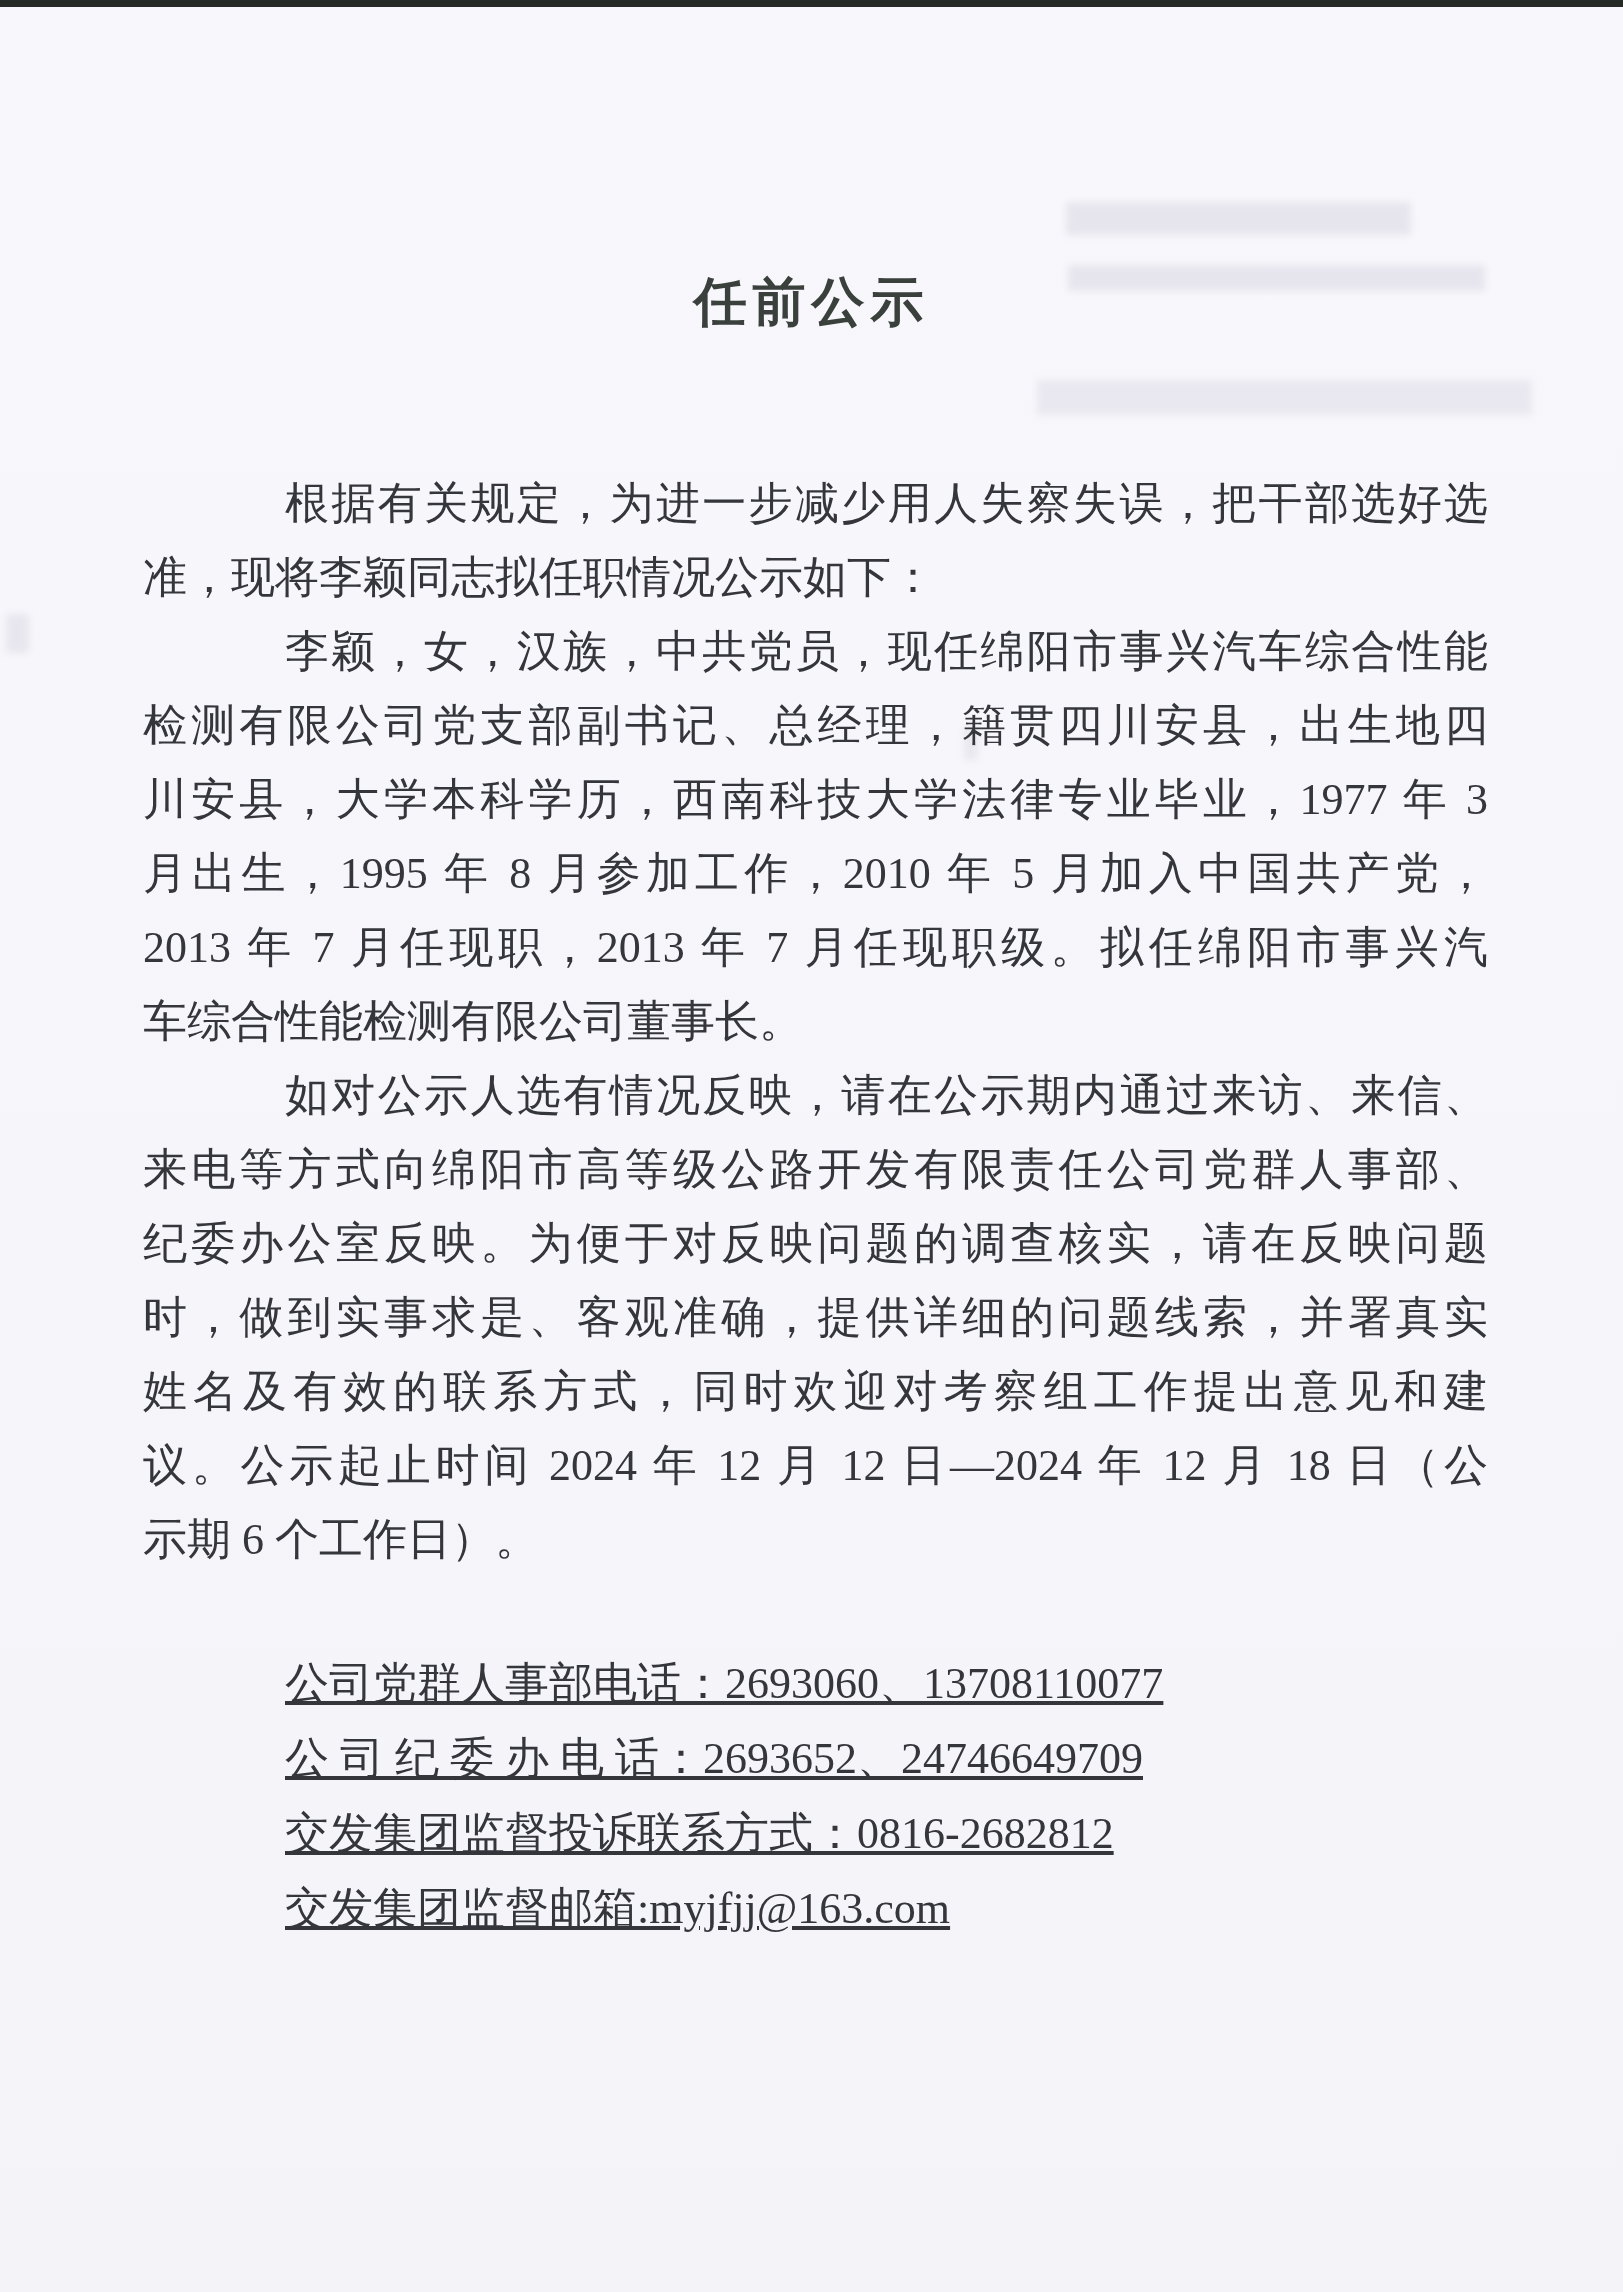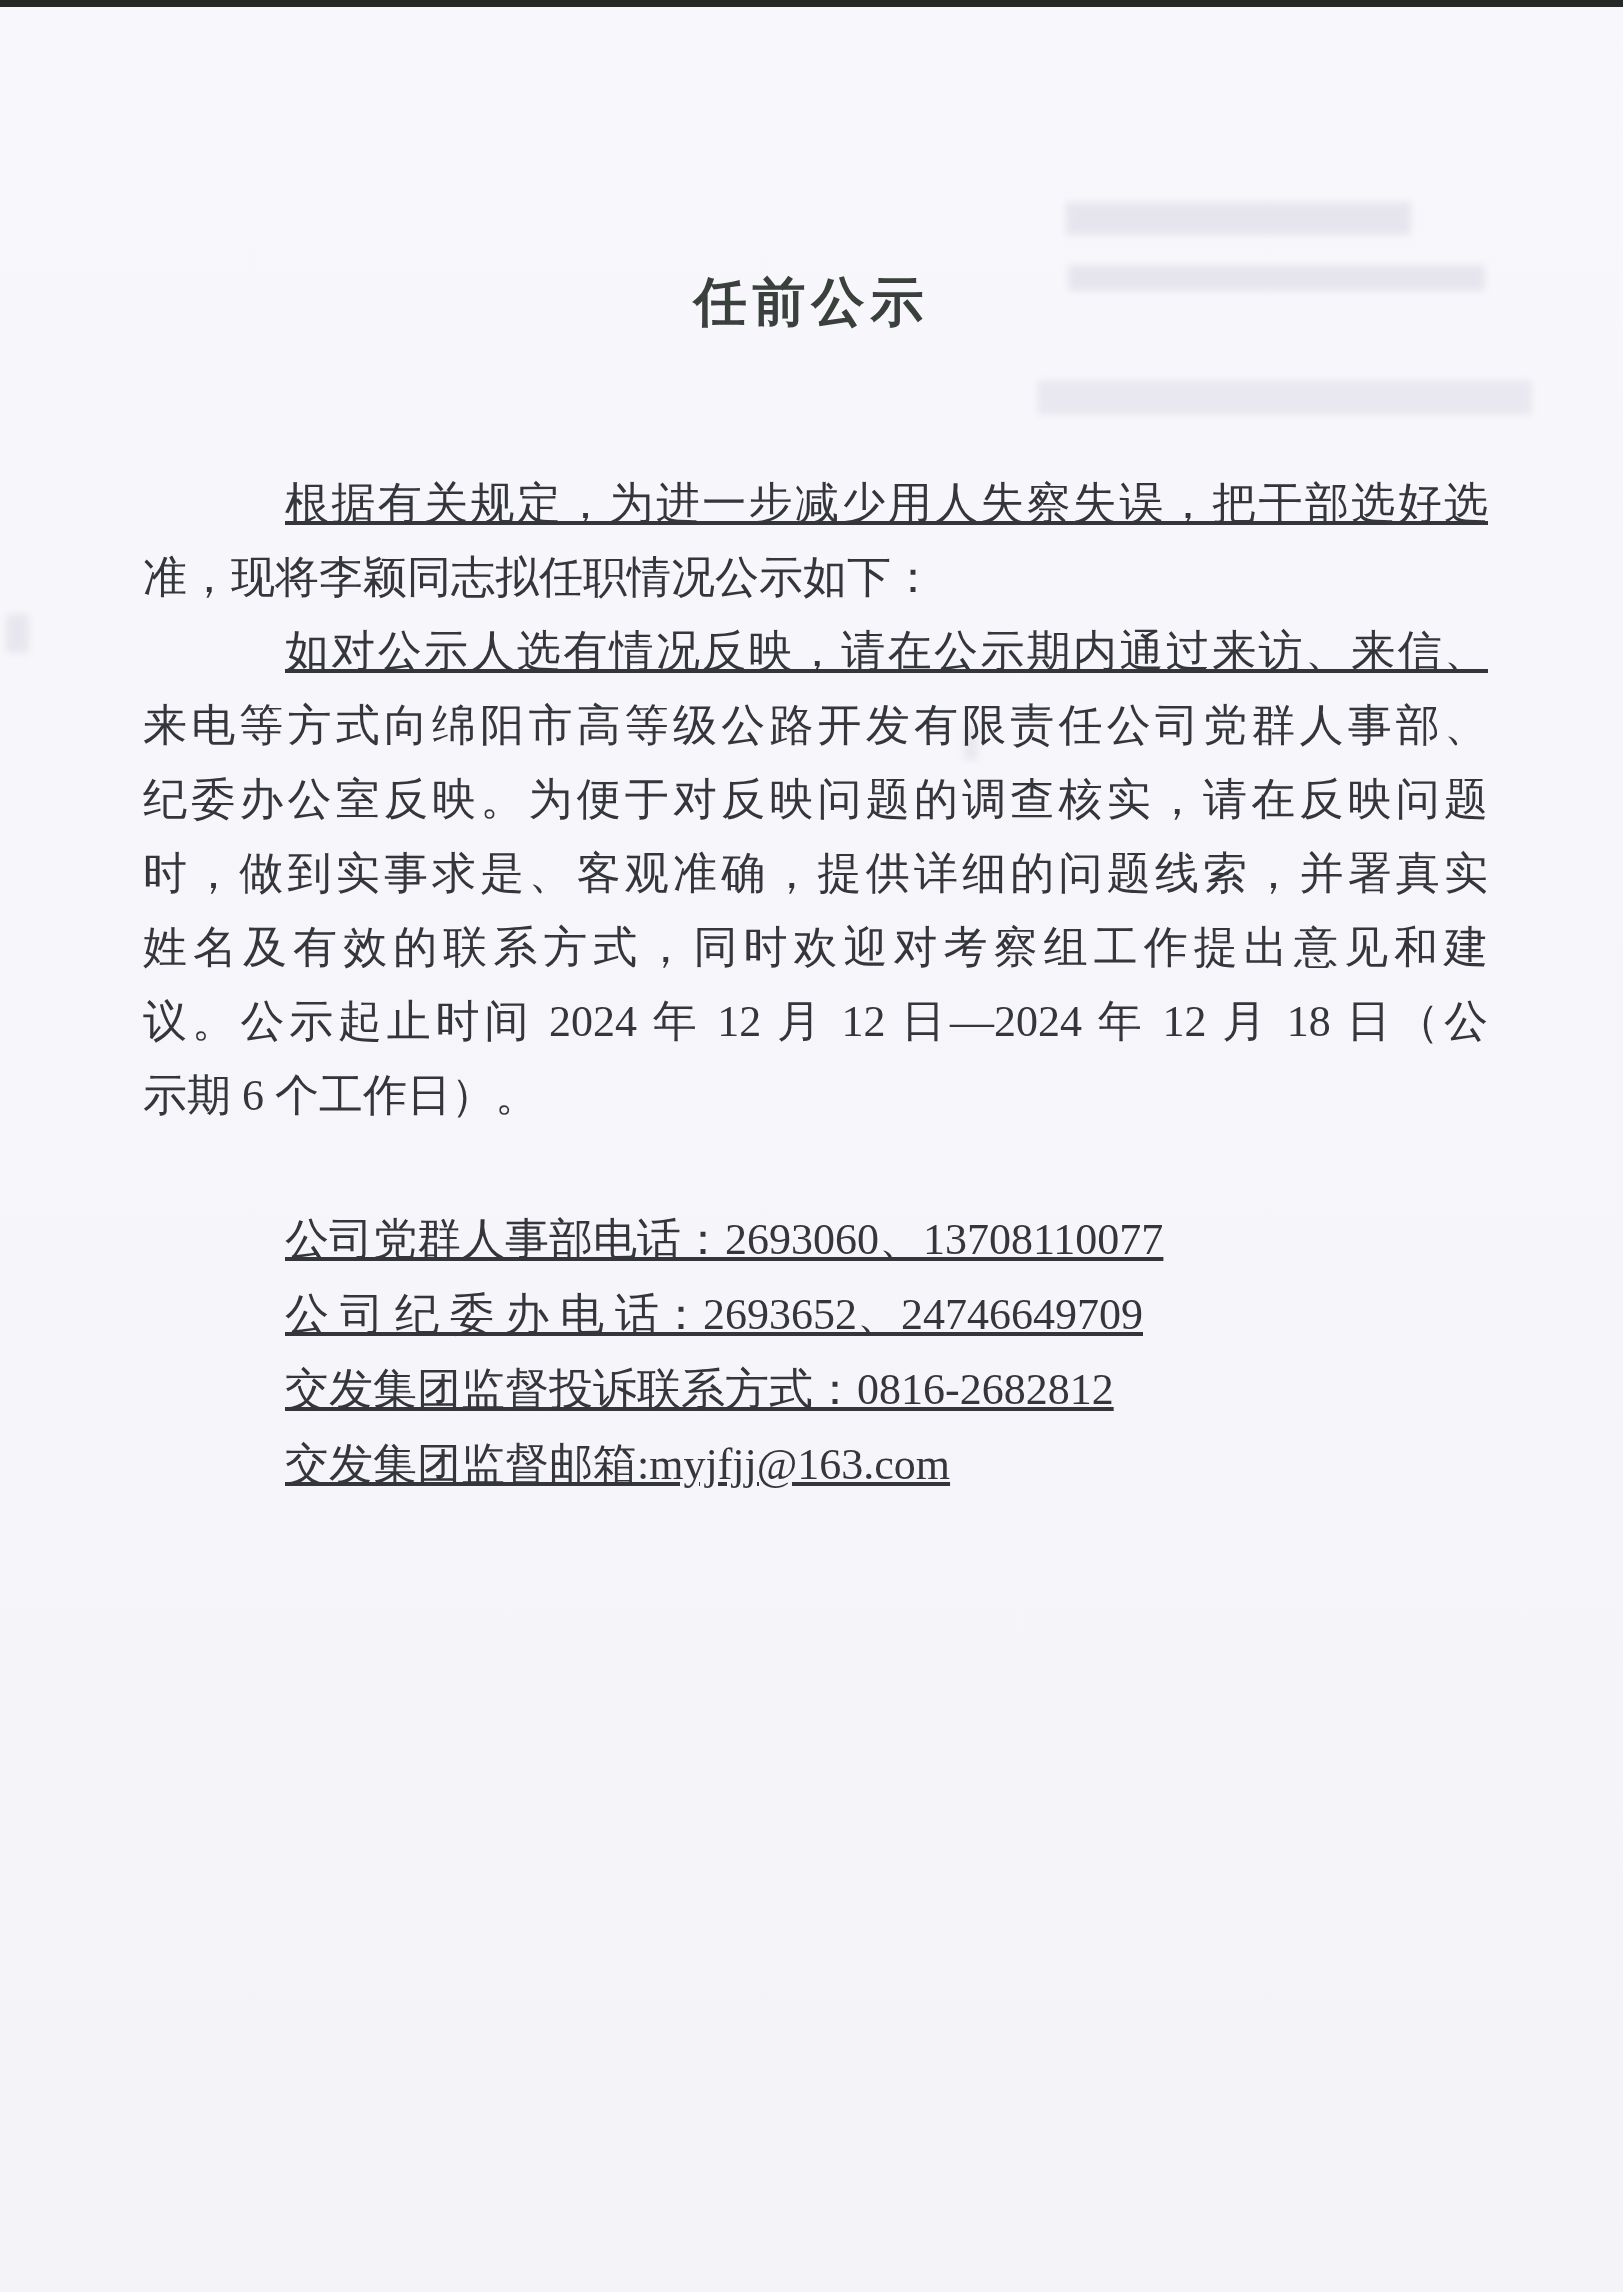--- a/index.html
+++ b/index.html
@@ -59,21 +59,20 @@
   .line {
     white-space: nowrap;
   }
   .just {
     white-space: normal;
     text-align: justify;
     text-align-last: justify;
   }
   .indent {
     text-indent: 142px;
-    text-decoration: underline;
   }
   .contacts {
     margin-top: 69px;
     line-height: 75px;
   }
   .contact {
     padding-left: 142px;
     text-decoration: underline;
   }
 </style>
@@ -92,20 +91,28 @@
 
   <h1 class="title">任前公示</h1>
 
   <div class="body-text">
 
     <div class="para">
       <div class="line just indent">根据有关规定，为进一步减少用人失察失误，把干部选好选</div>
       <div class="line">准，现将李颖同志拟任职情况公示如下：</div>
     </div>
 
+    <div class="para">
+      <div class="line just indent">李颖，女，汉族，中共党员，现任绵阳市事兴汽车综合性能</div>
+      <div class="line just">检测有限公司党支部副书记、总经理，籍贯四川安县，出生地四</div>
+      <div class="line just">川安县，大学本科学历，西南科技大学法律专业毕业，1977 年 3</div>
+      <div class="line just">月出生，1995 年 8 月参加工作，2010 年 5 月加入中国共产党，</div>
+      <div class="line just">2013 年 7 月任现职，2013 年 7 月任现职级。拟任绵阳市事兴汽</div>
+      <div class="line">车综合性能检测有限公司董事长。</div>
+    </div>
 
     <div class="para">
       <div class="line just indent">如对公示人选有情况反映，请在公示期内通过来访、来信、</div>
       <div class="line just">来电等方式向绵阳市高等级公路开发有限责任公司党群人事部、</div>
       <div class="line just">纪委办公室反映。为便于对反映问题的调查核实，请在反映问题</div>
       <div class="line just">时，做到实事求是、客观准确，提供详细的问题线索，并署真实</div>
       <div class="line just">姓名及有效的联系方式，同时欢迎对考察组工作提出意见和建</div>
       <div class="line just">议。公示起止时间 2024 年 12 月 12 日—2024 年 12 月 18 日（公</div>
       <div class="line">示期 6 个工作日）。</div>
     </div>

